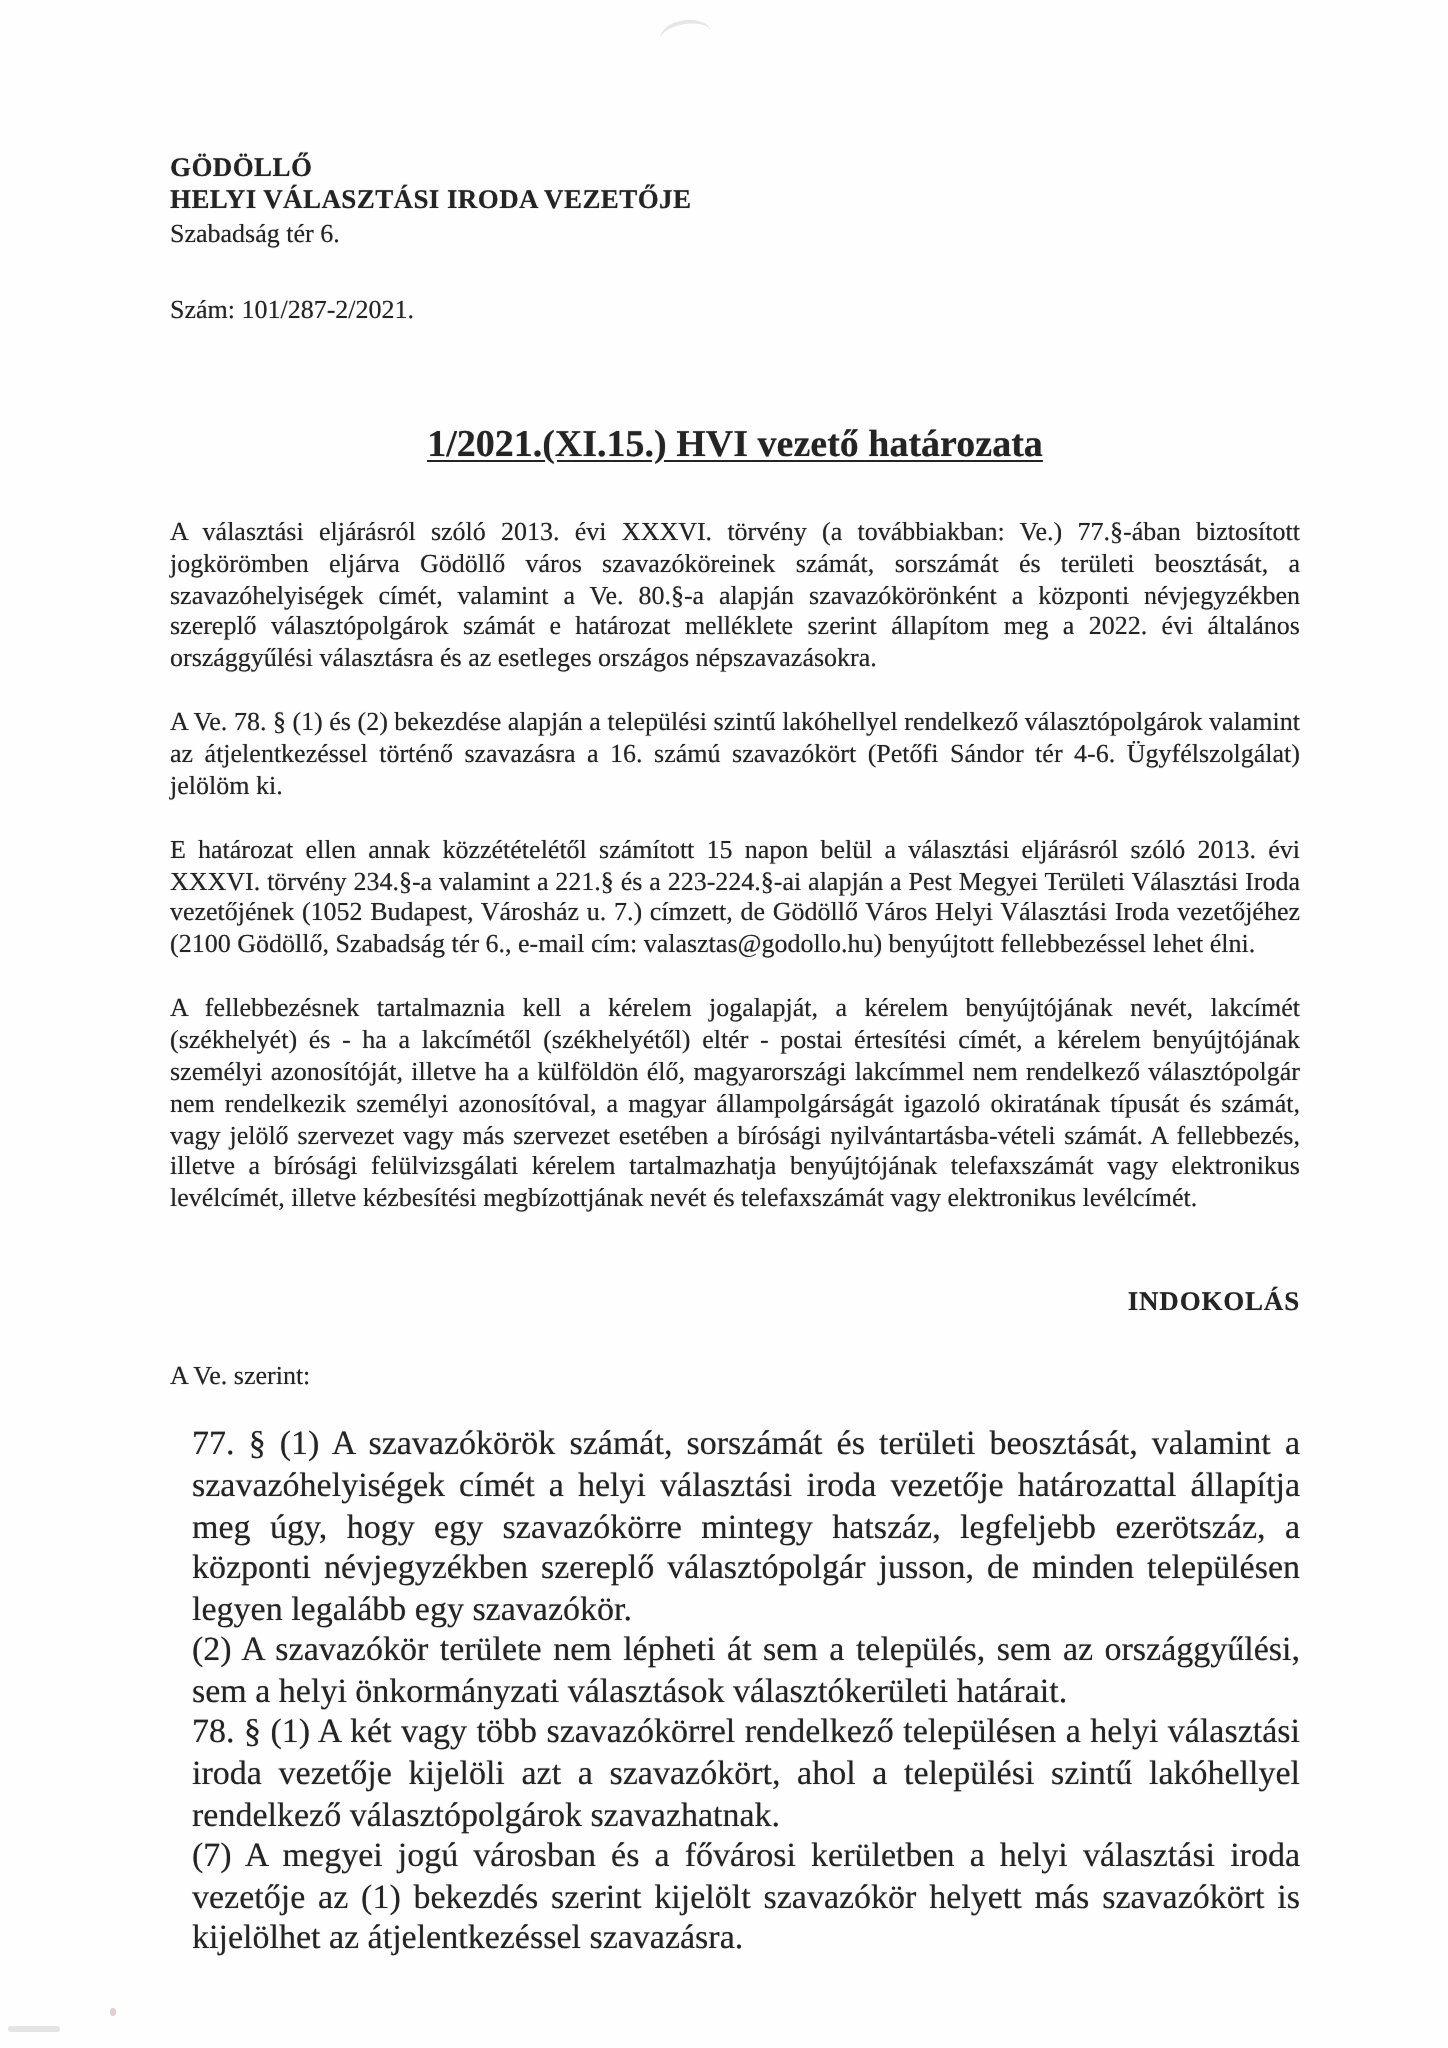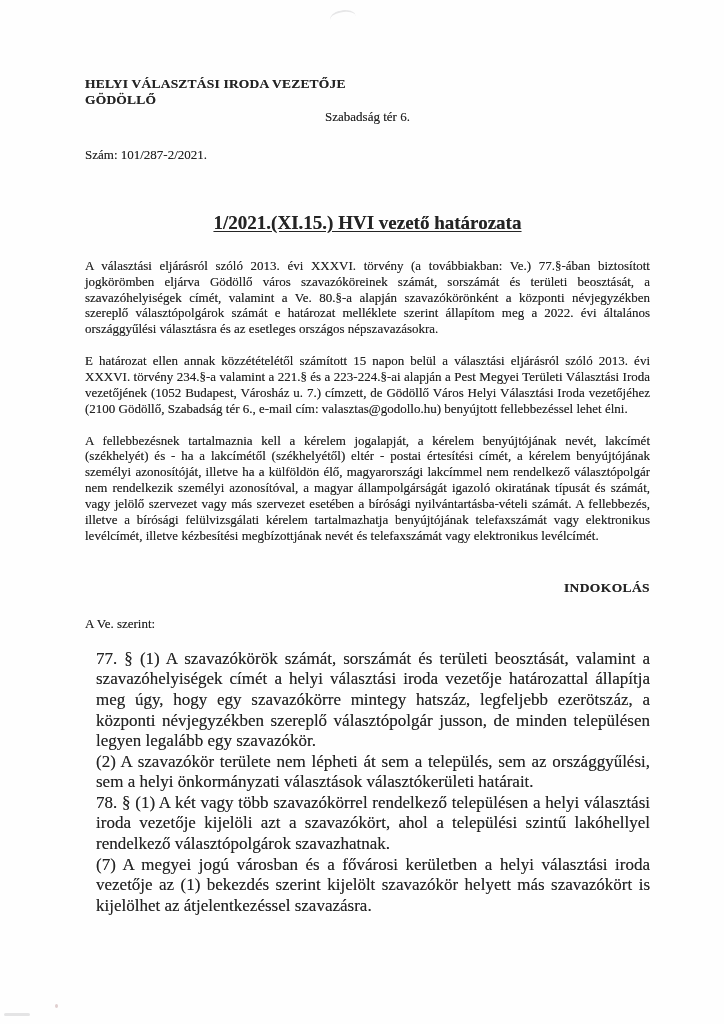--- a/index.html
+++ b/index.html
@@ -32,21 +32,21 @@
     line-height: 1.22;
     text-shadow: 0 0 0.5px rgba(40,40,40,0.55);
   }
   .letterhead { margin: 0 0 0 0; }
   .lh-bold {
     font-weight: bold;
     font-size: 13.5px;
     letter-spacing: 0.2px;
     margin: 0;
   }
-  .lh-normal { margin: 0; text-align: center; }
+  .lh-normal { margin: 0; }
   .case-number { margin: 22px 0 0 0; }
   .doc-title {
     text-align: center;
     font-weight: bold;
     font-size: 19px;
     margin: 48px 0 0 0;
   }
   .doc-title span {
     text-decoration: underline;
     text-underline-offset: 2px;
@@ -98,29 +98,30 @@
 </head>
 <body>
 
 <div class="page">
 
   <div class="artifact artifact-top-squiggle"></div>
 
   <div class="content">
 
     <div class="letterhead">
+      <p class="lh-bold">GÖDÖLLŐ</p>
       <p class="lh-bold">HELYI VÁLASZTÁSI IRODA VEZETŐJE</p>
-      <p class="lh-bold">GÖDÖLLŐ</p>
       <p class="lh-normal">Szabadság tér 6.</p>
       <p class="case-number">Szám: 101/287-2/2021.</p>
     </div>
 
     <h1 class="doc-title"><span>1/2021.(XI.15.) HVI vezető határozata</span></h1>
 
     <p class="para first">A választási eljárásról szóló 2013. évi XXXVI. törvény (a továbbiakban: Ve.) 77.§-ában biztosított jogkörömben eljárva Gödöllő város szavazóköreinek számát, sorszámát és területi beosztását, a szavazóhelyiségek címét, valamint a Ve. 80.§-a alapján szavazókörönként a központi névjegyzékben szereplő választópolgárok számát e határozat melléklete szerint állapítom meg a 2022. évi általános országgyűlési választásra és az esetleges országos népszavazásokra.</p>
+    <p class="para">A Ve. 78. § (1) és (2) bekezdése alapján a települési szintű lakóhellyel rendelkező választópolgárok valamint az átjelentkezéssel történő szavazásra a 16. számú szavazókört (Petőfi Sándor tér 4-6. Ügyfélszolgálat) jelölöm ki.</p>
     <p class="para">E határozat ellen annak közzétételétől számított 15 napon belül a választási eljárásról szóló 2013. évi XXXVI. törvény 234.§-a valamint a 221.§ és a 223-224.§-ai alapján a Pest Megyei Területi Választási Iroda vezetőjének (1052 Budapest, Városház u. 7.) címzett, de Gödöllő Város Helyi Választási Iroda vezetőjéhez (2100 Gödöllő, Szabadság tér 6., e-mail cím: valasztas@godollo.hu) benyújtott fellebbezéssel lehet élni.</p>
     <p class="para">A fellebbezésnek tartalmaznia kell a kérelem jogalapját, a kérelem benyújtójának nevét, lakcímét (székhelyét) és - ha a lakcímétől (székhelyétől) eltér - postai értesítési címét, a kérelem benyújtójának személyi azonosítóját, illetve ha a külföldön élő, magyarországi lakcímmel nem rendelkező választópolgár nem rendelkezik személyi azonosítóval, a magyar állampolgárságát igazoló okiratának típusát és számát, vagy jelölő szervezet vagy más szervezet esetében a bírósági nyilvántartásba-vételi számát. A fellebbezés, illetve a bírósági felülvizsgálati kérelem tartalmazhatja benyújtójának telefaxszámát vagy elektronikus levélcímét, illetve kézbesítési megbízottjának nevét és telefaxszámát vagy elektronikus levélcímét.</p>
 
     <h2 class="section-heading">INDOKOLÁS</h2>
 
     <p class="intro-line">A Ve. szerint:</p>
 
     <div class="quotes">
       <p class="quote">77. § (1) A szavazókörök számát, sorszámát és területi beosztását, valamint a szavazóhelyiségek címét a helyi választási iroda vezetője határozattal állapítja meg úgy, hogy egy szavazókörre mintegy hatszáz, legfeljebb ezerötszáz, a központi névjegyzékben szereplő választópolgár jusson, de minden településen legyen legalább egy szavazókör.</p>
       <p class="quote">(2) A szavazókör területe nem lépheti át sem a település, sem az országgyűlési, sem a helyi önkormányzati választások választókerületi határait.</p>

